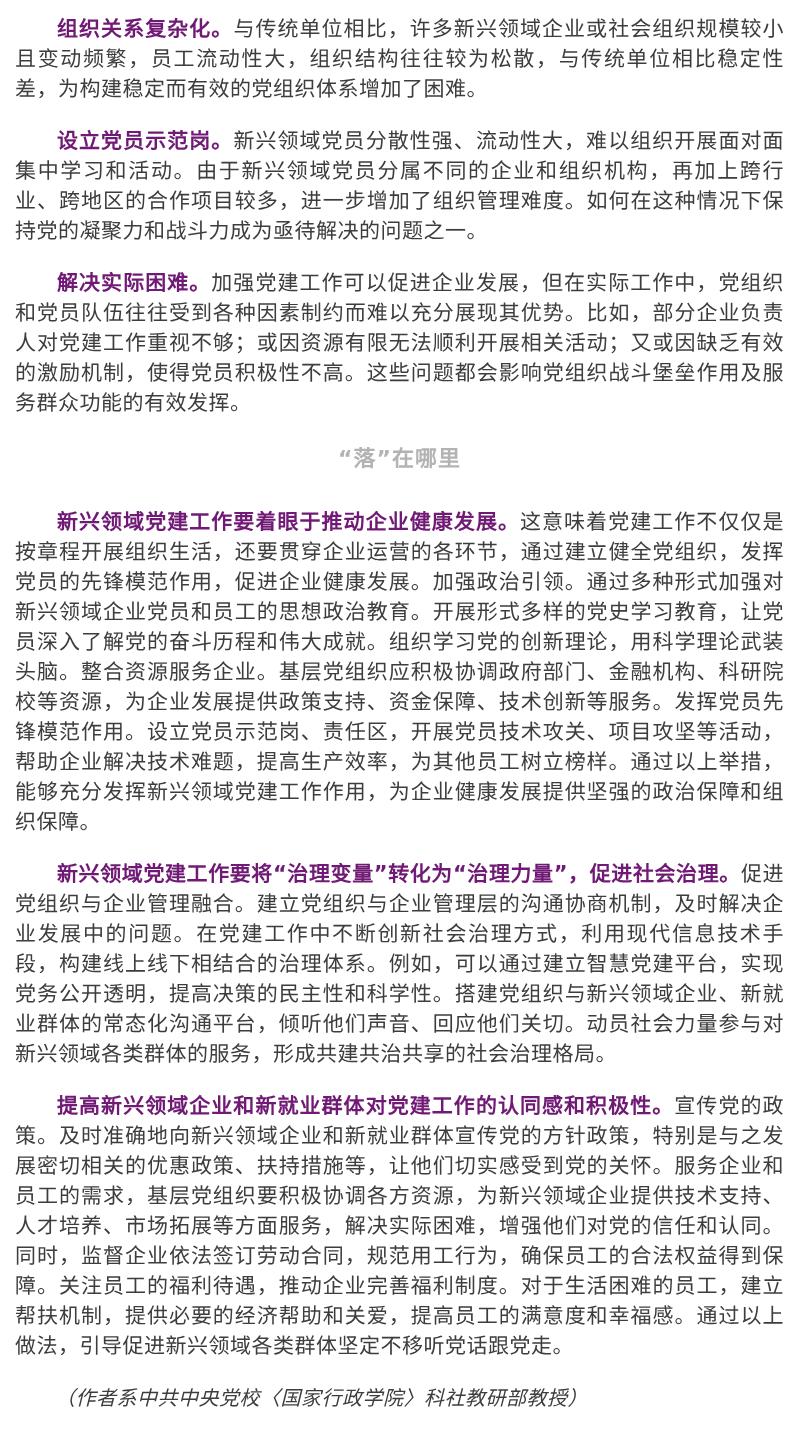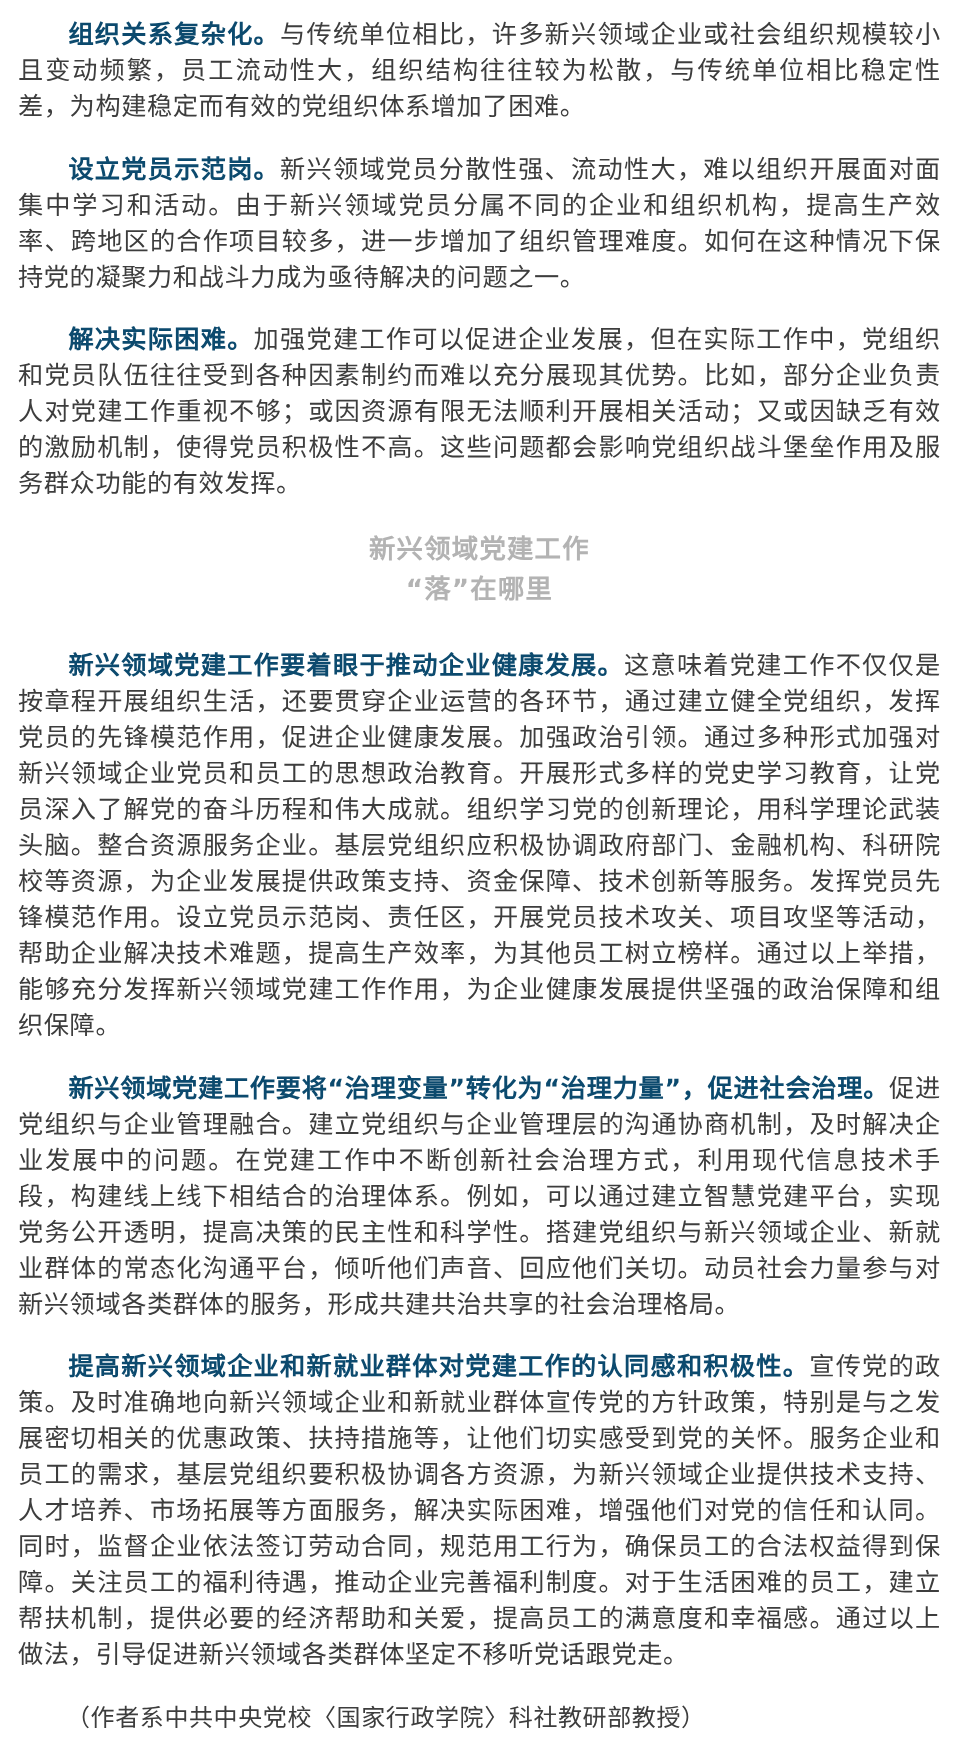--- a/index.html
+++ b/index.html
@@ -20,55 +20,55 @@
   .para {
     font-size: 21px;
     line-height: 30px;
     text-align: justify;
     text-indent: 2em;
     margin: 0 0 22px 0;
     letter-spacing: 0.5px;
   }
   .para .lead {
     font-weight: 700;
-    color: #0c4a6e;
+    color: #701a75;
   }
   .section-heading {
     text-align: center;
     font-size: 22px;
     line-height: 33px;
     font-weight: 700;
     color: #b3b3b3;
     margin: 24px 0 32px 0;
     letter-spacing: 1px;
   }
   .section-heading .heading-line {
     display: block;
   }
   .author-note {
     font-size: 20px;
     line-height: 30px;
     text-indent: 2em;
     margin: 4px 0 8px 0;
     letter-spacing: 0.5px;
+    font-style: italic;
   }
 </style>
 </head>
 <body>
 
 <article class="article">
 
   <p class="para"><strong class="lead">组织关系复杂化。</strong><span>与传统单位相比，许多新兴领域企业或社会组织规模较小且变动频繁，员工流动性大，组织结构往往较为松散，与传统单位相比稳定性差，为构建稳定而有效的党组织体系增加了困难。</span></p>
 
-  <p class="para"><strong class="lead">设立党员示范岗。</strong><span>新兴领域党员分散性强、流动性大，难以组织开展面对面集中学习和活动。由于新兴领域党员分属不同的企业和组织机构，提高生产效率、跨地区的合作项目较多，进一步增加了组织管理难度。如何在这种情况下保持党的凝聚力和战斗力成为亟待解决的问题之一。</span></p>
+  <p class="para"><strong class="lead">设立党员示范岗。</strong><span>新兴领域党员分散性强、流动性大，难以组织开展面对面集中学习和活动。由于新兴领域党员分属不同的企业和组织机构，再加上跨行业、跨地区的合作项目较多，进一步增加了组织管理难度。如何在这种情况下保持党的凝聚力和战斗力成为亟待解决的问题之一。</span></p>
 
   <p class="para"><strong class="lead">解决实际困难。</strong><span>加强党建工作可以促进企业发展，但在实际工作中，党组织和党员队伍往往受到各种因素制约而难以充分展现其优势。比如，部分企业负责人对党建工作重视不够；或因资源有限无法顺利开展相关活动；又或因缺乏有效的激励机制，使得党员积极性不高。这些问题都会影响党组织战斗堡垒作用及服务群众功能的有效发挥。</span></p>
 
   <h2 class="section-heading">
-    <span class="heading-line">新兴领域党建工作</span>
     <span class="heading-line">“落”在哪里</span>
   </h2>
 
   <p class="para"><strong class="lead">新兴领域党建工作要着眼于推动企业健康发展。</strong><span>这意味着党建工作不仅仅是按章程开展组织生活，还要贯穿企业运营的各环节，通过建立健全党组织，发挥党员的先锋模范作用，促进企业健康发展。加强政治引领。通过多种形式加强对新兴领域企业党员和员工的思想政治教育。开展形式多样的党史学习教育，让党员深入了解党的奋斗历程和伟大成就。组织学习党的创新理论，用科学理论武装头脑。整合资源服务企业。基层党组织应积极协调政府部门、金融机构、科研院校等资源，为企业发展提供政策支持、资金保障、技术创新等服务。发挥党员先锋模范作用。设立党员示范岗、责任区，开展党员技术攻关、项目攻坚等活动，帮助企业解决技术难题，提高生产效率，为其他员工树立榜样。通过以上举措，能够充分发挥新兴领域党建工作作用，为企业健康发展提供坚强的政治保障和组织保障。</span></p>
 
   <p class="para"><strong class="lead">新兴领域党建工作要将“治理变量”转化为“治理力量”，促进社会治理。</strong><span>促进党组织与企业管理融合。建立党组织与企业管理层的沟通协商机制，及时解决企业发展中的问题。在党建工作中不断创新社会治理方式，利用现代信息技术手段，构建线上线下相结合的治理体系。例如，可以通过建立智慧党建平台，实现党务公开透明，提高决策的民主性和科学性。搭建党组织与新兴领域企业、新就业群体的常态化沟通平台，倾听他们声音、回应他们关切。动员社会力量参与对新兴领域各类群体的服务，形成共建共治共享的社会治理格局。</span></p>
 
   <p class="para"><strong class="lead">提高新兴领域企业和新就业群体对党建工作的认同感和积极性。</strong><span>宣传党的政策。及时准确地向新兴领域企业和新就业群体宣传党的方针政策，特别是与之发展密切相关的优惠政策、扶持措施等，让他们切实感受到党的关怀。服务企业和员工的需求，基层党组织要积极协调各方资源，为新兴领域企业提供技术支持、人才培养、市场拓展等方面服务，解决实际困难，增强他们对党的信任和认同。同时，监督企业依法签订劳动合同，规范用工行为，确保员工的合法权益得到保障。关注员工的福利待遇，推动企业完善福利制度。对于生活困难的员工，建立帮扶机制，提供必要的经济帮助和关爱，提高员工的满意度和幸福感。通过以上做法，引导促进新兴领域各类群体坚定不移听党话跟党走。</span></p>
 
   <p class="author-note">（作者系中共中央党校〈国家行政学院〉科社教研部教授）</p>

